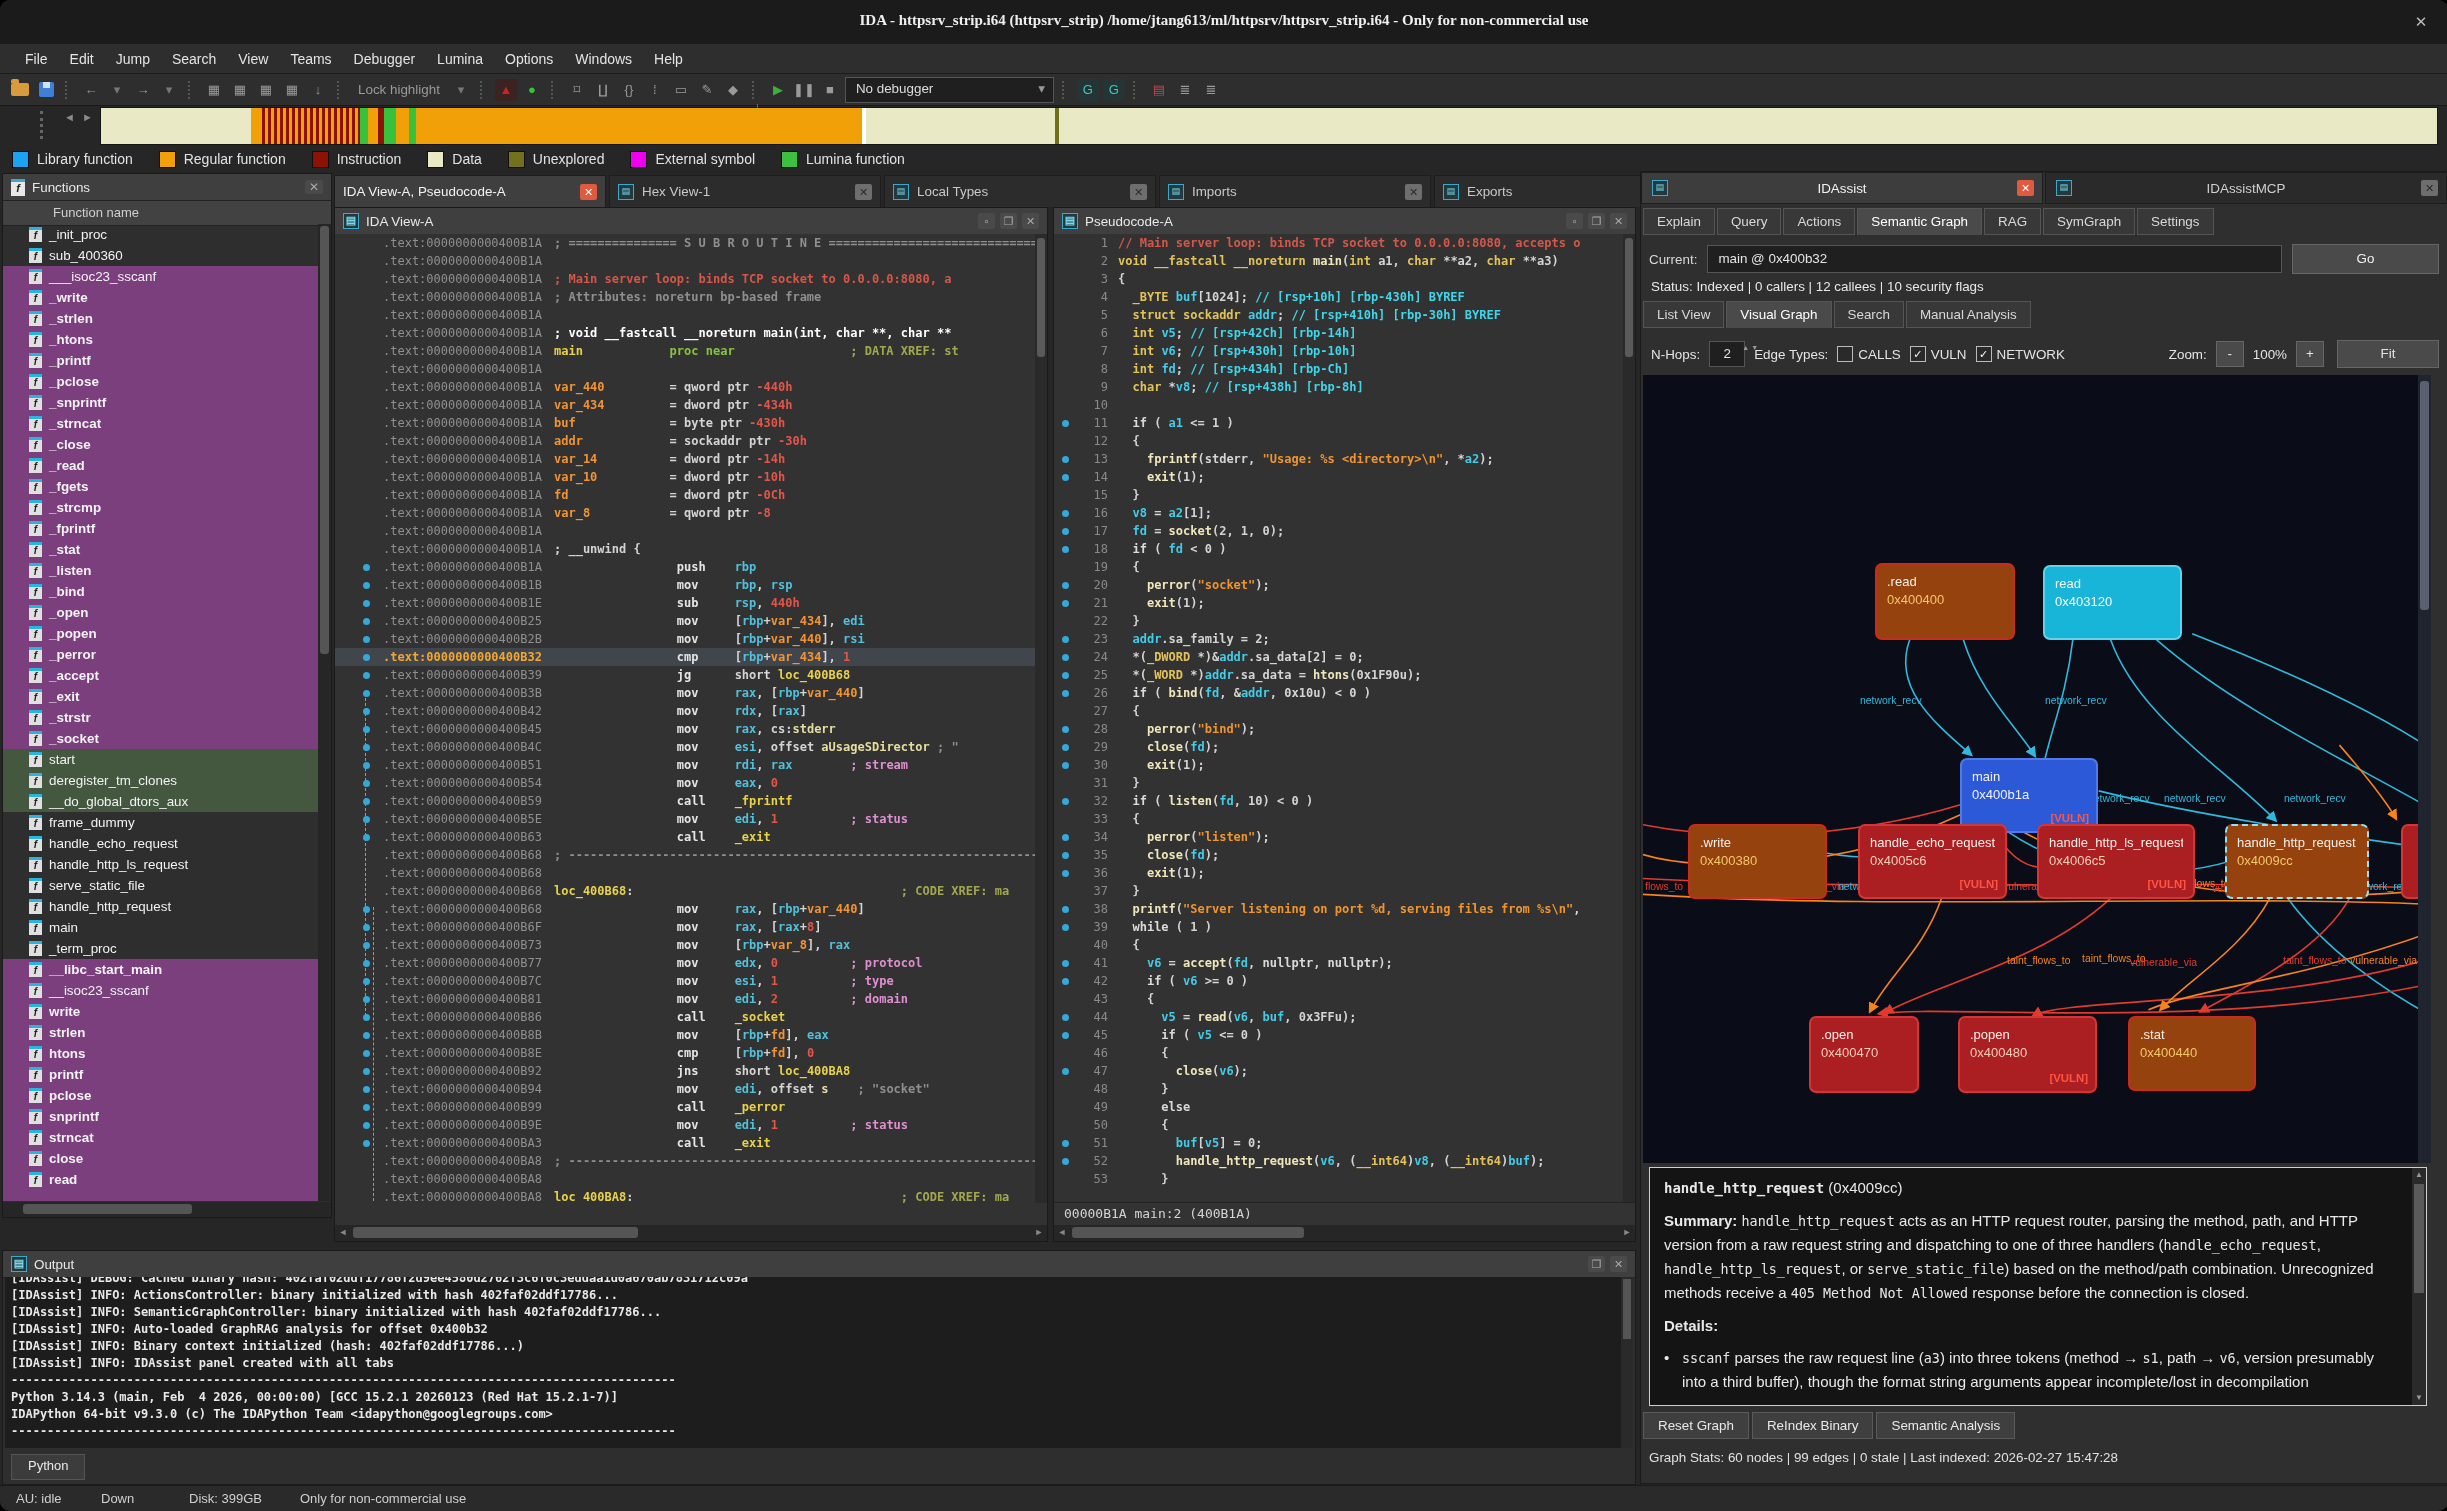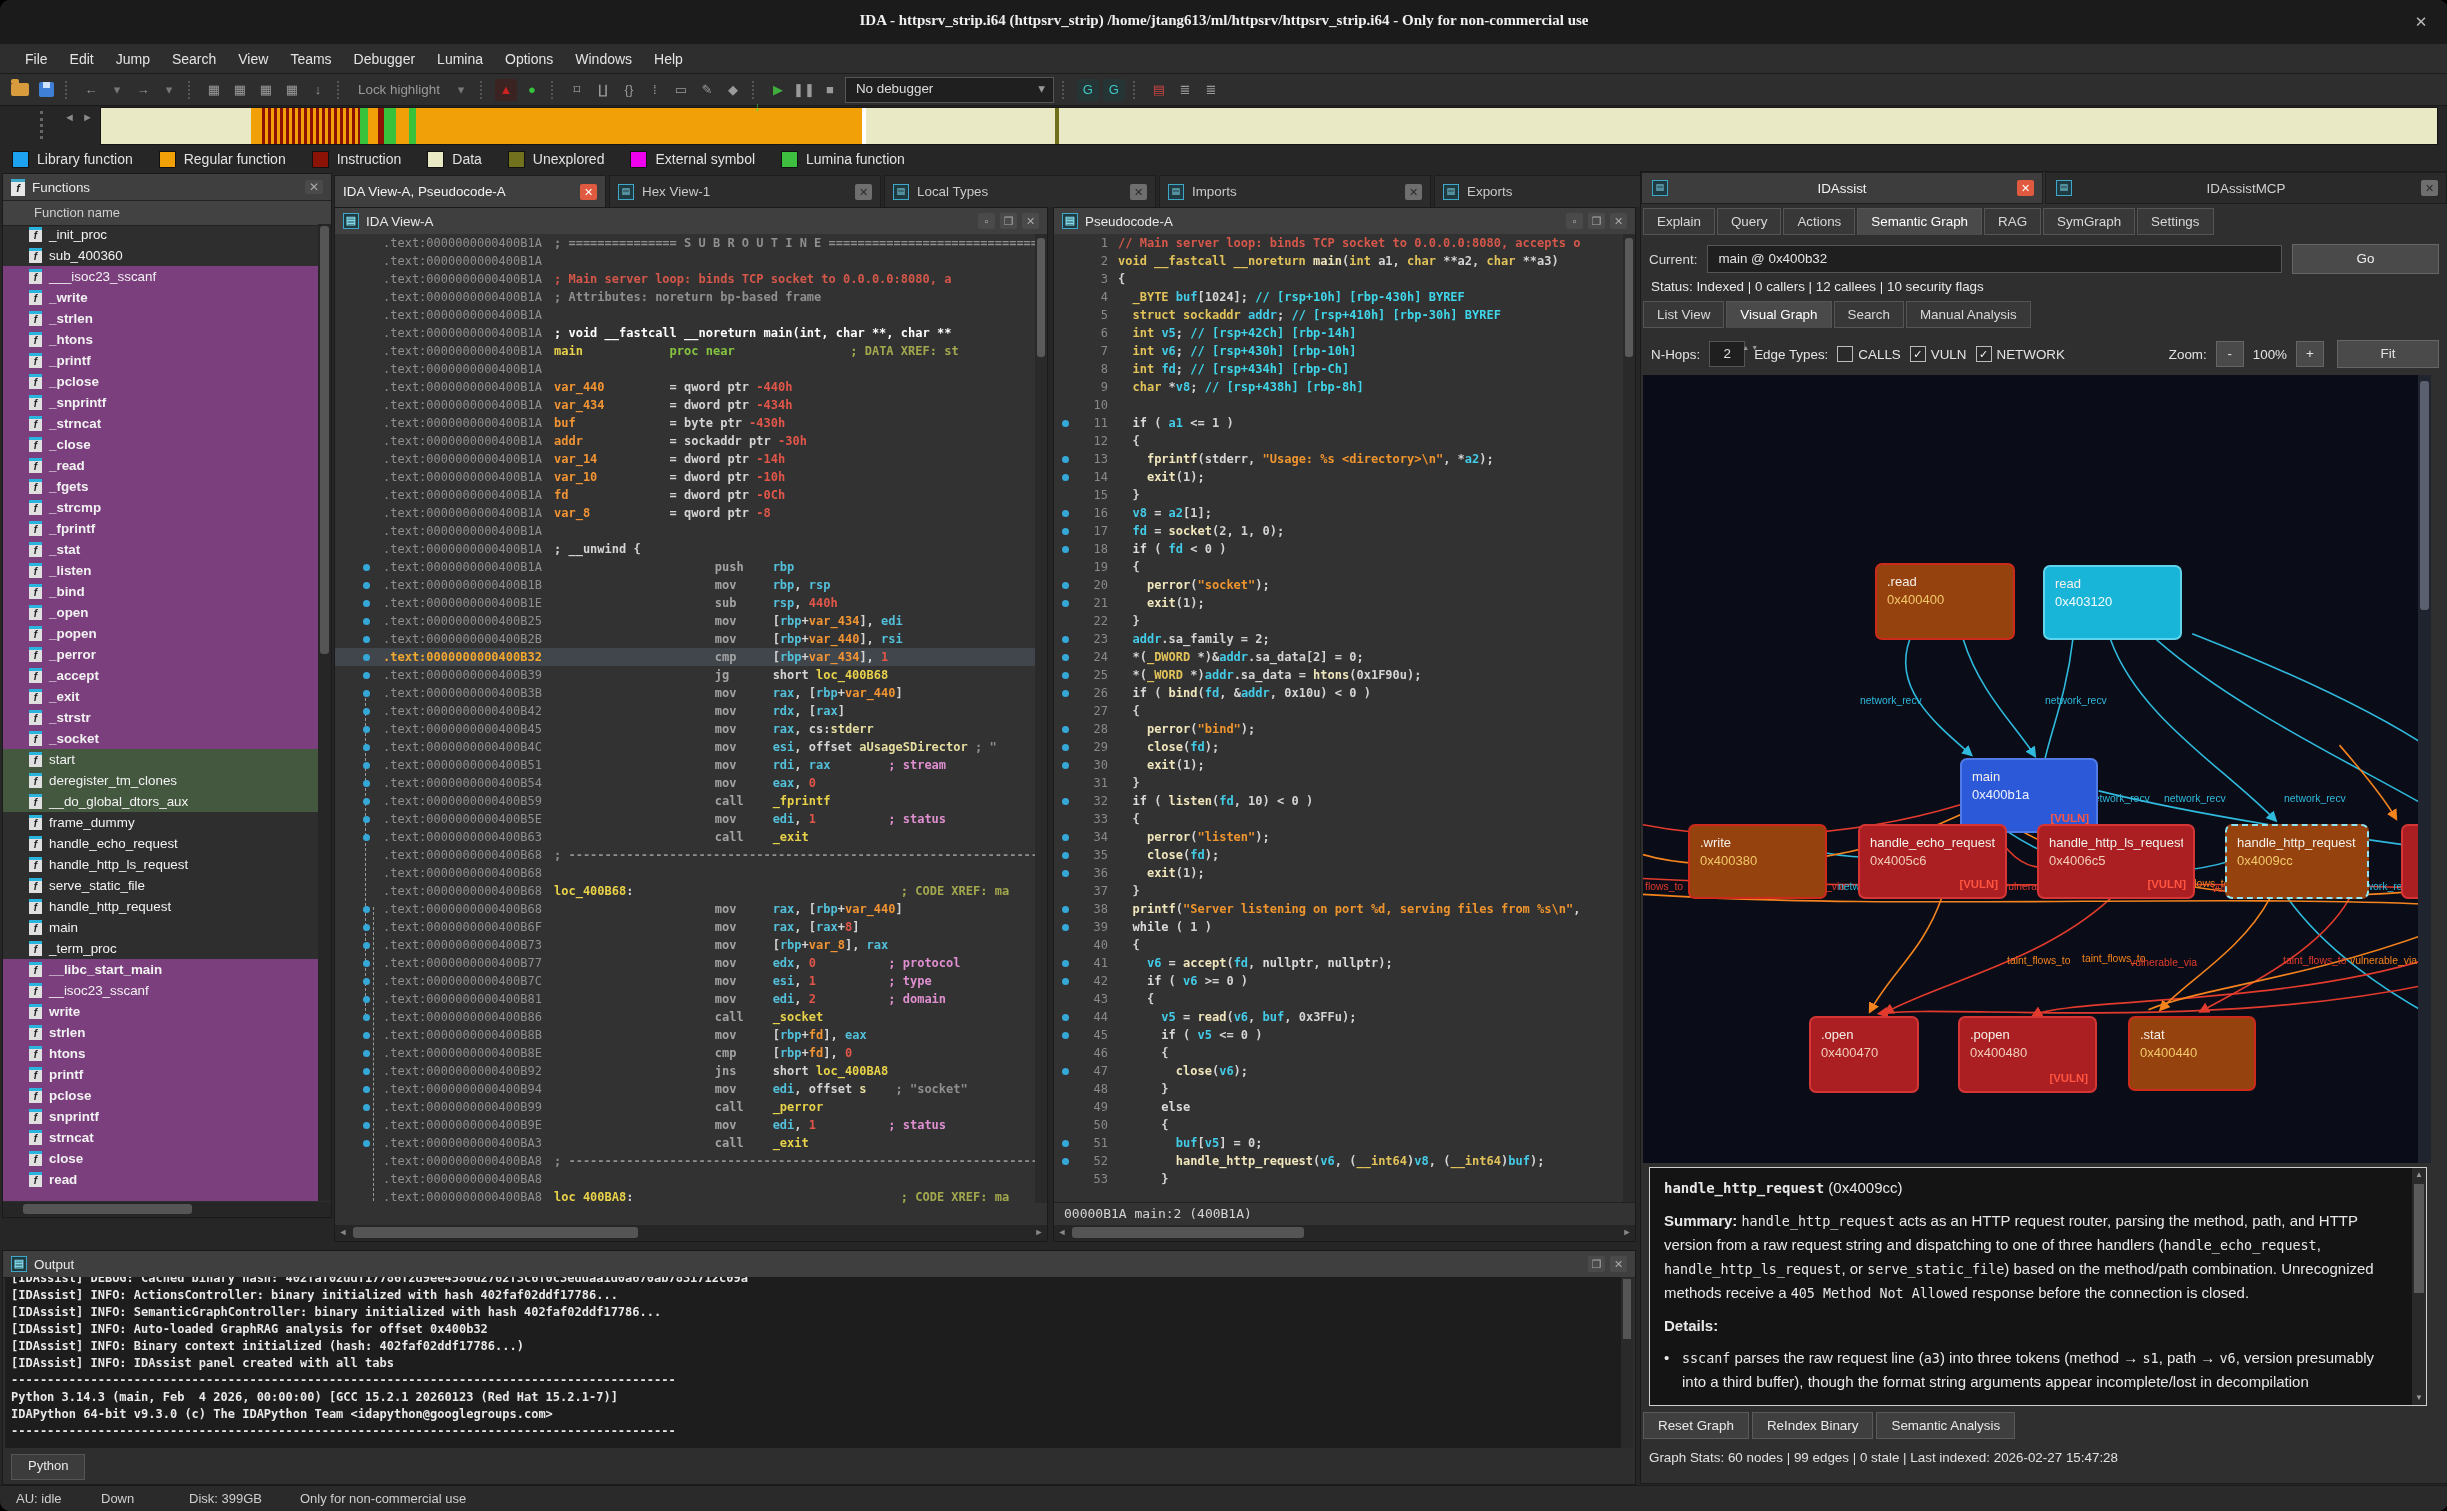--- a/index.html
+++ b/index.html
@@ -30,21 +30,21 @@
   #nav-arrows{left:64px;top:111px;color:#8a8a8a;font-size:11px;letter-spacing:2px;}
   #nav-handle{left:40px;top:111px;width:6px;height:28px;border-left:3px dotted #666;}
   #legend{left:8px;top:147px;width:2428px;height:24px;display:flex;align-items:center;gap:26px;padding-left:4px;}
   .leg-item{display:flex;align-items:center;gap:8px;font-size:14px;color:#e2e2e2;}
   .leg-sw{width:15px;height:15px;border:1px solid #111;}
   
   #fn-panel{left:2px;top:173px;width:328px;height:1043px;background:#2e2e2e;border:1px solid #1a1a1a;}
   .panel-head{height:26px;background:#3f3f3f;border-bottom:1px solid #222;display:flex;align-items:center;padding:0 8px;gap:7px;font-size:13.4px;color:#e8e8e8;}
   .ph-icon{width:14px;height:14px;background:#e8e8e8;border-top:3px solid #3fa8c8;color:#222;font-style:italic;font-weight:bold;font-size:11px;text-align:center;line-height:12px;}
   .ph-x{margin-left:auto;color:#aaa;font-size:12px;width:18px;text-align:center;background:#4a4a4a;border-radius:2px;}
-  #fn-colhead{height:24px;background:#424242;border-bottom:1px solid #222;font-size:13px;color:#cfcfcf;line-height:24px;padding-left:31px;}
+  #fn-colhead{height:24px;background:#424242;border-bottom:1px solid #222;font-size:13px;color:#cfcfcf;line-height:24px;padding-left:50px;}
   #fn-list{position:absolute;left:0;top:50px;right:13px;bottom:16px;overflow:hidden;}
   .fn-row{height:21px;display:flex;align-items:center;gap:7px;padding-left:26px;font-size:13.4px;color:#f2f2f2;white-space:nowrap;}
   .fn-row .fico{flex:0 0 13px;width:13px;height:12px;background:#e0e0e0;border-top:3px solid #2ab3dd;color:#222;font-style:italic;font-weight:bold;font-size:10px;line-height:11px;text-align:center;}
   .fn-p{background:#7c3f7e;} .fn-g{background:#44573f;} .fn-b{font-weight:bold;}
   #fn-vscroll{position:absolute;right:0;top:50px;width:13px;bottom:16px;background:#262626;}
   #fn-vscroll .thumb{position:absolute;left:2px;right:2px;top:2px;height:428px;background:#555;border-radius:3px;}
   #fn-hscroll{position:absolute;left:0;bottom:0;height:15px;right:0;background:#262626;}
   #fn-hscroll .thumb{position:absolute;top:2px;height:10px;left:20px;width:169px;background:#555;border-radius:3px;}
   
   #doc-tabs{left:334px;top:175px;width:1299px;height:32px;display:flex;gap:3px;}
@@ -73,21 +73,21 @@
   .dl .gut{flex:0 0 48px;position:relative;}
   .dl .gut .dot{position:absolute;left:28px;top:6px;width:7px;height:7px;border-radius:50%;background:#35a8d8;}
   .dl .daddr{flex:0 0 171px;color:#8f8f8f;font-weight:400;}
   .dl.hl .daddr{color:#f2a72e;font-weight:bold;}
   .pl-row{display:flex;height:18px;line-height:18px;white-space:pre;}
   .pl-row .gut{flex:0 0 22px;position:relative;}
   .pl-row .gut .dot{position:absolute;left:8px;top:6px;width:7px;height:7px;border-radius:50%;background:#35a8d8;}
   .pl-row .lnum{flex:0 0 32px;text-align:right;color:#8a8a8a;font-weight:400;padding-right:10px;}
   
   .tk-c{color:#8f8f8f;} .tk-cr{color:#d4574a;font-weight:bold;} .tk-cp{color:#ffffff;} .tk-cg{color:#a3a84e;}
-  .tk-nm{color:#e8d24a;} .tk-kw{color:#85c440;} .tk-mn{color:#a3a3a3;margin-left:38px;} .tk-rg{color:#52c0da;}
+  .tk-nm{color:#e8d24a;} .tk-kw{color:#85c440;} .tk-mn{color:#e5e5e5;} .tk-rg{color:#52c0da;}
   .tk-nu{color:#e2564a;} .tk-va{color:#f29433;} .tk-pl{color:#d4d4d4;} .tk-sg{color:#e6dda0;} .tk-ck{color:#df8fd0;}
   .tk-ty{color:#e2c35a;} .tk-fn{color:#f0e6bc;font-weight:bold;} .tk-v{color:#43cce8;} .tk-s{color:#f0952e;}
   .tk-c1{color:#d4574a;font-weight:bold;} .tk-cd{color:#3fd6ea;} .tk-k{color:#dadada;}
   .jump-line{position:absolute;border-left:1px dashed #9a9a9a;width:0;}
   
   #output{left:2px;top:1250px;width:1632px;height:233px;background:#2e2e2e;border:1px solid #1a1a1a;}
   #out-body{position:absolute;left:2px;top:26px;right:14px;height:171px;background:#1d1d1d;overflow:hidden;}
   .out-line{font-family:"DejaVu Sans Mono",monospace;font-size:12px;font-weight:600;color:#e8e8e8;height:17px;line-height:17px;white-space:pre;padding-left:6px;}
   #out-vsb{position:absolute;right:2px;top:26px;width:12px;height:171px;background:#2a2a2a;}
   #out-vsb .thumb{position:absolute;left:2px;right:2px;top:2px;height:60px;background:#555;}

